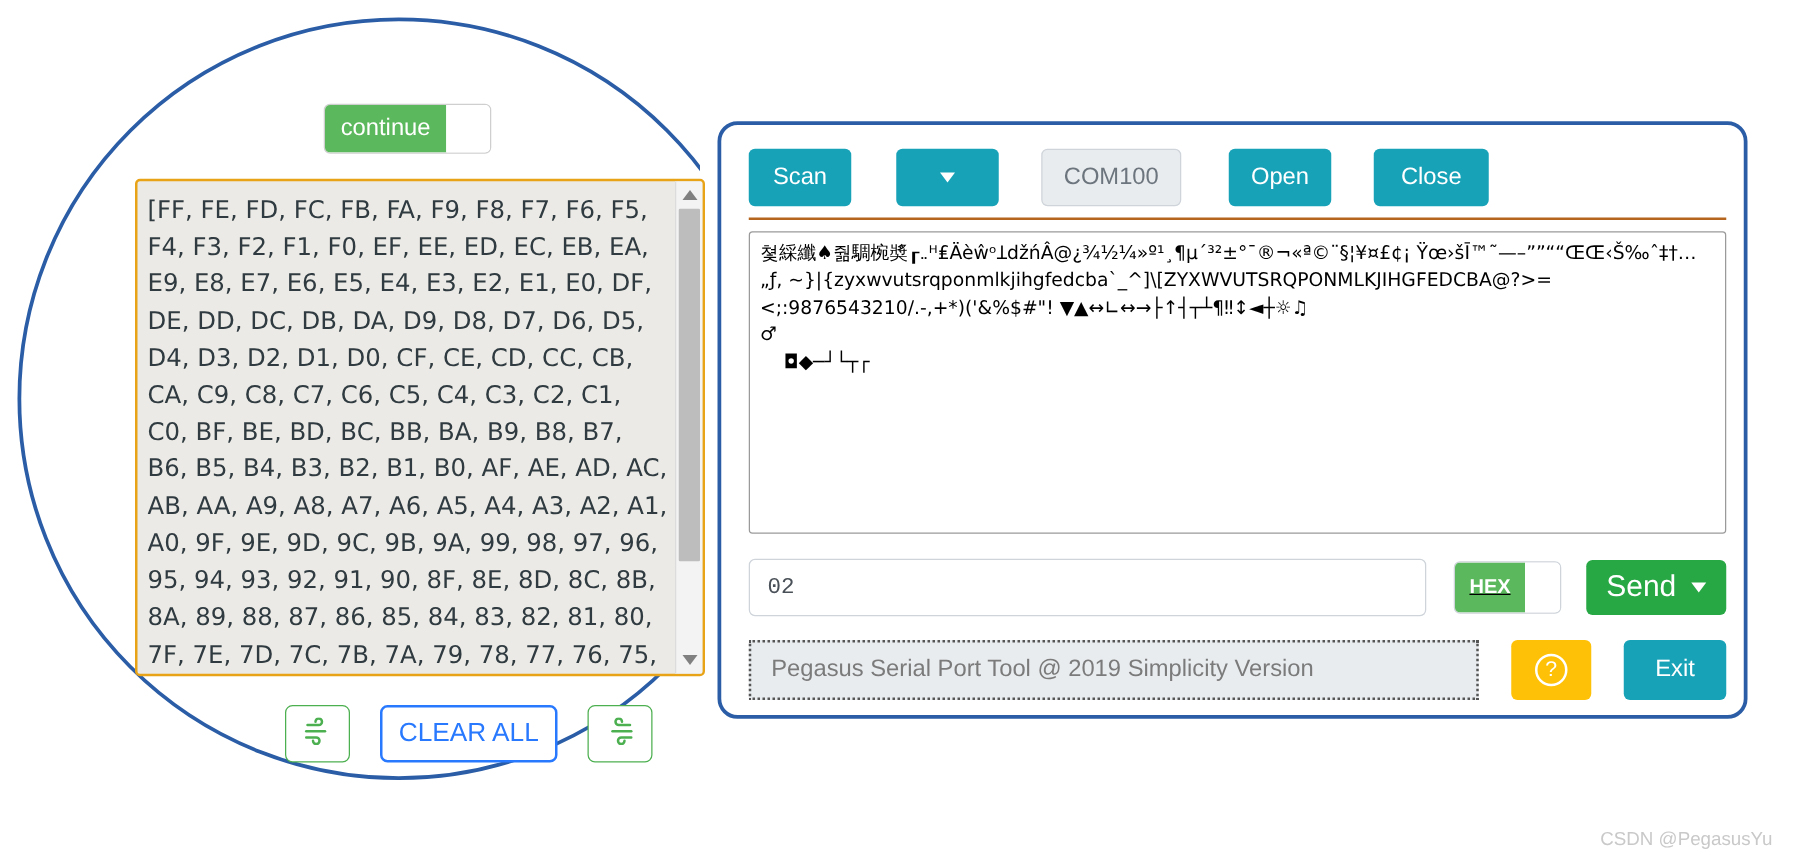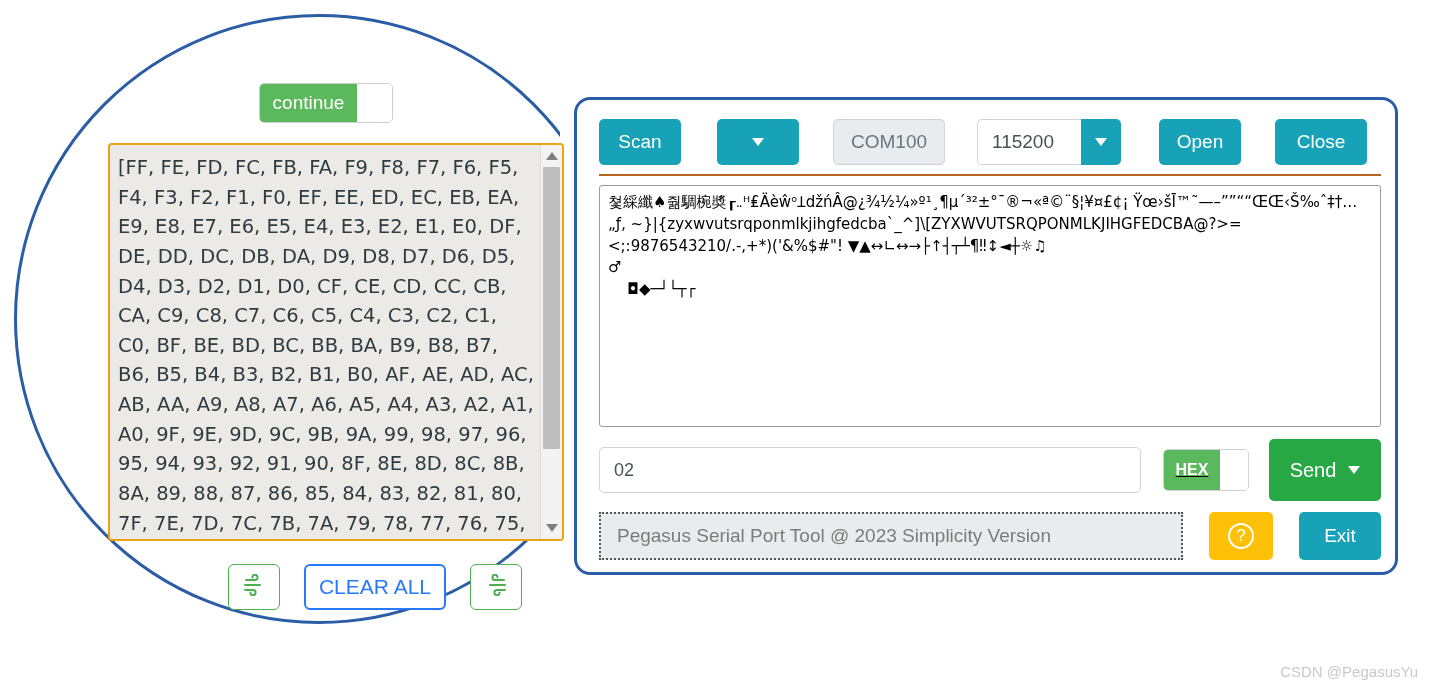--- a/index.html
+++ b/index.html
@@ -163,21 +163,21 @@
     align-items: center;
     margin-top: 20px;
     height: 46px;
   }
   #send-input {
     flex: 1;
     height: 46px;
     border: 1px solid #ced4da;
     border-radius: 5px;
     box-sizing: border-box;
-    font-family: Liberation Sans, sans-serif;
+    font-family: Liberation Mono, monospace;
     font-size: 18px;
     color: #495057;
     padding: 0 14px;
     outline: none;
     background: #ffffff;
   }
   #hex-toggle {
     width: 86px;
     height: 42px;
     margin-left: 22px;
@@ -196,26 +196,26 @@
     color: #ffffff;
     font-size: 16px;
     display: flex;
     align-items: center;
     justify-content: center;
     font-weight: bold;
   }
   #hex-toggle-knob { flex: 1; background: #ffffff; }
   #send-button {
     width: 112px;
-    height: 62px;
+    height: 44px;
     margin-left: 20px;
     background: #28a745;
     border-radius: 5px;
     color: #ffffff;
-    font-size: 20px;
+    font-size: 24px;
     display: flex;
     align-items: center;
     justify-content: center;
     gap: 12px;
     cursor: pointer;
   }
 
   
   .footer-row {
     display: flex;
@@ -421,26 +421,20 @@
 
 <div id="app-panel">
   <div id="panel-inner">
 
     <div class="toolbar">
       <div id="scan-button" class="btn btn-teal">Scan</div>
       <div id="port-dropdown-button" class="btn btn-teal">
         <span class="caret-down"></span>
       </div>
       <div id="port-display">COM100</div>
-      <div id="baud-group">
-        <div id="baud-display">115200</div>
-        <div id="baud-dropdown-button" class="btn btn-teal">
-          <span class="caret-down"></span>
-        </div>
-      </div>
       <div id="open-button" class="btn btn-teal">Open</div>
       <div id="close-button" class="btn btn-teal">Close</div>
     </div>
 
     <div id="toolbar-divider"></div>
 
     <div id="receive-area">쳧綵纖♠줢騆椀奬┎܅ᴴ₤ÄèŵᵒꞱdžńÂ@¿¾½¼»º¹¸¶µ´³²±°¯®¬«ª©¨§¦¥¤£¢¡ Ÿœ›šĪ™˜—–””““ŒŒ‹Š‰ˆ‡†…
 „ƒ‚ ~}|{zyxwvutsrqponmlkjihgfedcba`_^]\[ZYXWVUTSRQPONMLKJIHGFEDCBA@?&gt;=
 &lt;;:9876543210/.-,+*)('&amp;%$#"! ▼▲↔∟↔→├↑┤┬┴¶‼↕◄┼☼♫
 ♂
@@ -452,21 +446,21 @@
         <div id="hex-toggle-on">HEX</div>
         <div id="hex-toggle-knob"></div>
       </div>
       <div id="send-button">
         <span>Send</span>
         <span class="caret-down"></span>
       </div>
     </div>
 
     <div class="footer-row">
-      <div id="status-bar">Pegasus Serial Port Tool @ 2023 Simplicity Version</div>
+      <div id="status-bar">Pegasus Serial Port Tool @ 2019 Simplicity Version</div>
       <div id="help-button" class="btn btn-amber">
         <span id="help-circle">?</span>
       </div>
       <div id="exit-button" class="btn btn-teal">Exit</div>
     </div>
 
   </div>
 </div>
 
 <div id="watermark">CSDN @PegasusYu</div>

